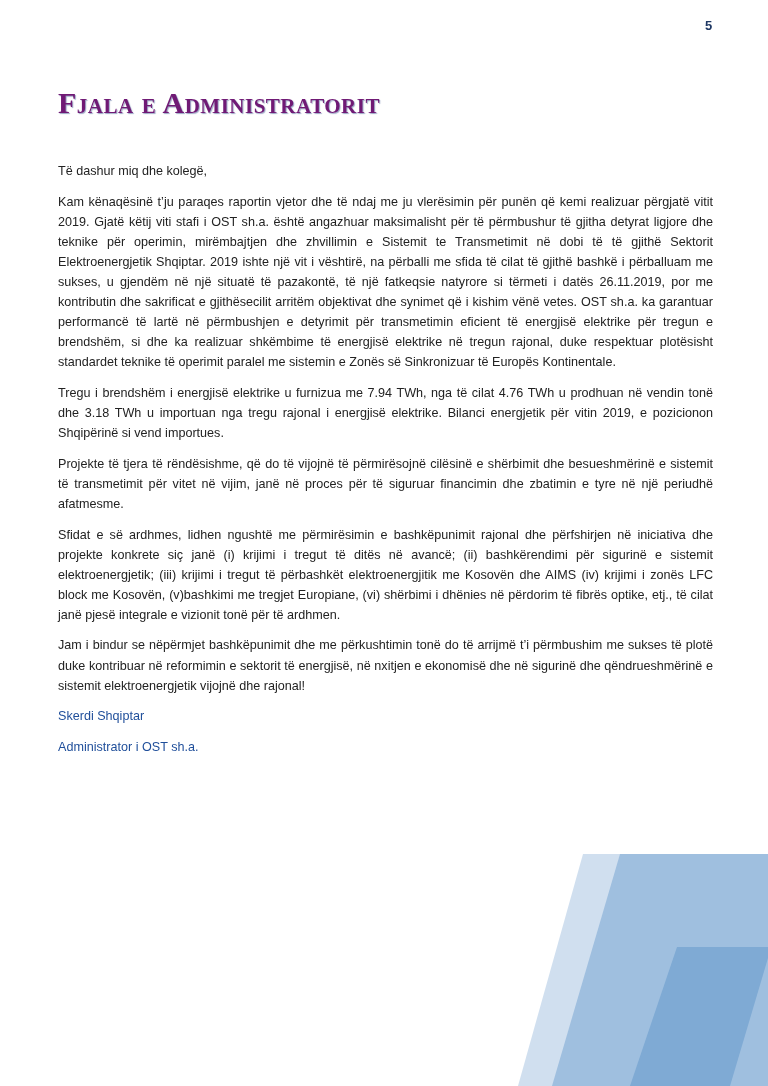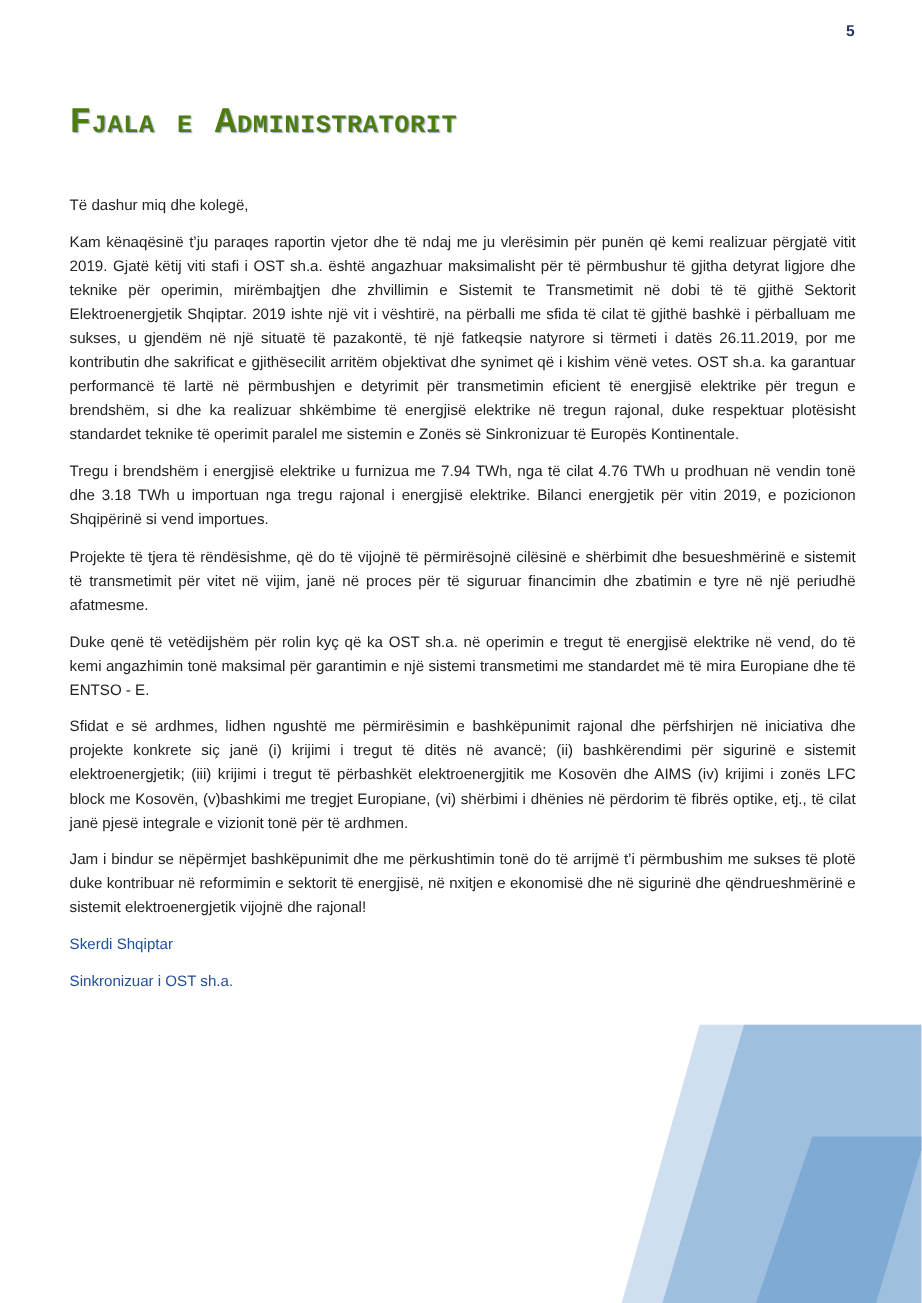--- a/index.html
+++ b/index.html
@@ -4,23 +4,23 @@
 <style>
   html, body { margin: 0; padding: 0; background: #ffffff; }
   body { width: 768px; height: 1086px; position: relative; overflow: hidden; }
   .page-number {
     position: absolute; top: 18px; left: 705px;
     font-family: "Liberation Sans", sans-serif; font-size: 13px; font-weight: bold;
     color: #1f3864;
   }
   .title {
     position: absolute; top: 86px; left: 58px;
-    font-family: Liberation Mono, monospace; font-weight: bold;
+    font-family: Liberation Serif, serif; font-weight: bold;
     font-size: 30px; letter-spacing: 0.5px;
-    color: #4d7c0f; font-variant: small-caps;
+    color: #701a75; font-variant: small-caps;
     text-shadow: 1px 1px 1px #9aa6c4;
     margin: 0;
   }
   .content {
     position: absolute; top: 161px; left: 58px; width: 655px;
     font-family: Liberation Sans, sans-serif; font-size: 12.6px;
     line-height: 20.1px; color: #222222;
   }
   .content p { margin: 0 0 10.5px 0; text-align: justify; }
   .sign { color: #1f4e9a; margin-top: 0; }
@@ -37,18 +37,17 @@
 
 <div class="page-number">5</div>
 
 <h1 class="title">Fjala e Administratorit</h1>
 
 <div class="content">
   <p>Të dashur miq dhe kolegë,</p>
   <p>Kam kënaqësinë t’ju paraqes raportin vjetor dhe të ndaj me ju vlerësimin për punën që kemi realizuar përgjatë vitit 2019. Gjatë këtij viti stafi i OST sh.a. është angazhuar maksimalisht për të përmbushur të gjitha detyrat ligjore dhe teknike për operimin, mirëmbajtjen dhe zhvillimin e Sistemit te Transmetimit në dobi të të gjithë Sektorit Elektroenergjetik Shqiptar. 2019 ishte një vit i vështirë, na përballi me sfida të cilat të gjithë bashkë i përballuam me sukses, u gjendëm në një situatë të pazakontë, të një fatkeqsie natyrore si tërmeti i datës 26.11.2019, por me kontributin dhe sakrificat e gjithësecilit arritëm objektivat dhe synimet që i kishim vënë vetes. OST sh.a. ka garantuar performancë të lartë në përmbushjen e detyrimit për transmetimin eficient të energjisë elektrike për tregun e brendshëm, si dhe ka realizuar shkëmbime të energjisë elektrike në tregun rajonal, duke respektuar plotësisht standardet teknike të operimit paralel me sistemin e Zonës së Sinkronizuar të Europës Kontinentale.</p>
   <p>Tregu i brendshëm i energjisë elektrike u furnizua me 7.94 TWh, nga të cilat 4.76 TWh u prodhuan në vendin tonë dhe 3.18 TWh u importuan nga tregu rajonal i energjisë elektrike. Bilanci energjetik për vitin 2019, e pozicionon Shqipërinë si vend importues.</p>
   <p>Projekte të tjera të rëndësishme, që do të vijojnë të përmirësojnë cilësinë e shërbimit dhe besueshmërinë e sistemit të transmetimit për vitet në vijim, janë në proces për të siguruar financimin dhe zbatimin e tyre në një periudhë afatmesme.</p>
-  <p>Duke qenë të vetëdijshëm për rolin kyç që ka OST sh.a. në operimin e tregut të energjisë elektrike në vend, do të kemi angazhimin tonë maksimal për garantimin e një sistemi transmetimi me standardet më të mira Europiane dhe të ENTSO - E.</p>
   <p>Sfidat e së ardhmes, lidhen ngushtë me përmirësimin e bashkëpunimit rajonal dhe përfshirjen në iniciativa dhe projekte konkrete siç janë (i) krijimi i tregut të ditës në avancë; (ii) bashkërendimi për sigurinë e sistemit elektroenergjetik; (iii) krijimi i tregut të përbashkët elektroenergjitik me Kosovën dhe AIMS (iv) krijimi i zonës LFC block me Kosovën, (v)bashkimi me tregjet Europiane, (vi) shërbimi i dhënies në përdorim të fibrës optike, etj., të cilat janë pjesë integrale e vizionit tonë për të ardhmen.</p>
   <p>Jam i bindur se nëpërmjet bashkëpunimit dhe me përkushtimin tonë do të arrijmë t’i përmbushim me sukses të plotë duke kontribuar në reformimin e sektorit të energjisë, në nxitjen e ekonomisë dhe në sigurinë dhe qëndrueshmërinë  e sistemit elektroenergjetik vijojnë dhe rajonal!</p>
   <p class="sign">Skerdi Shqiptar</p>
-  <p class="sign">Sinkronizuar i OST sh.a.</p>
+  <p class="sign">Administrator i OST sh.a.</p>
 </div>
 
 </body></html>

